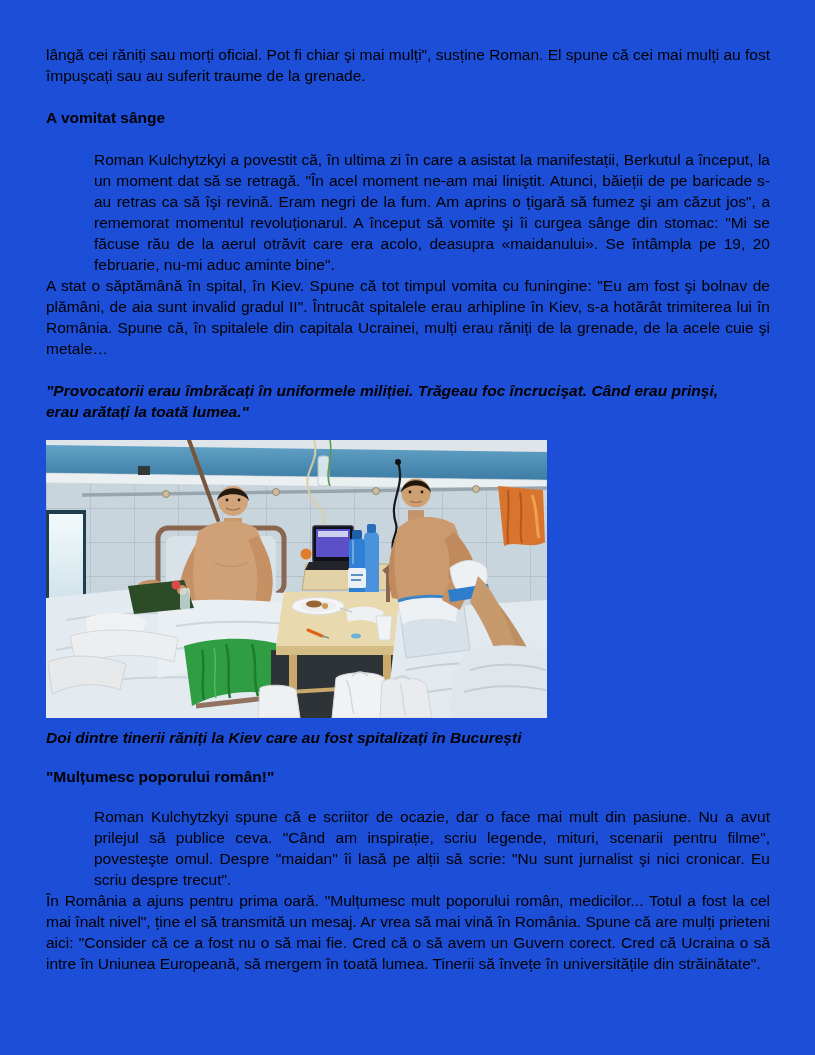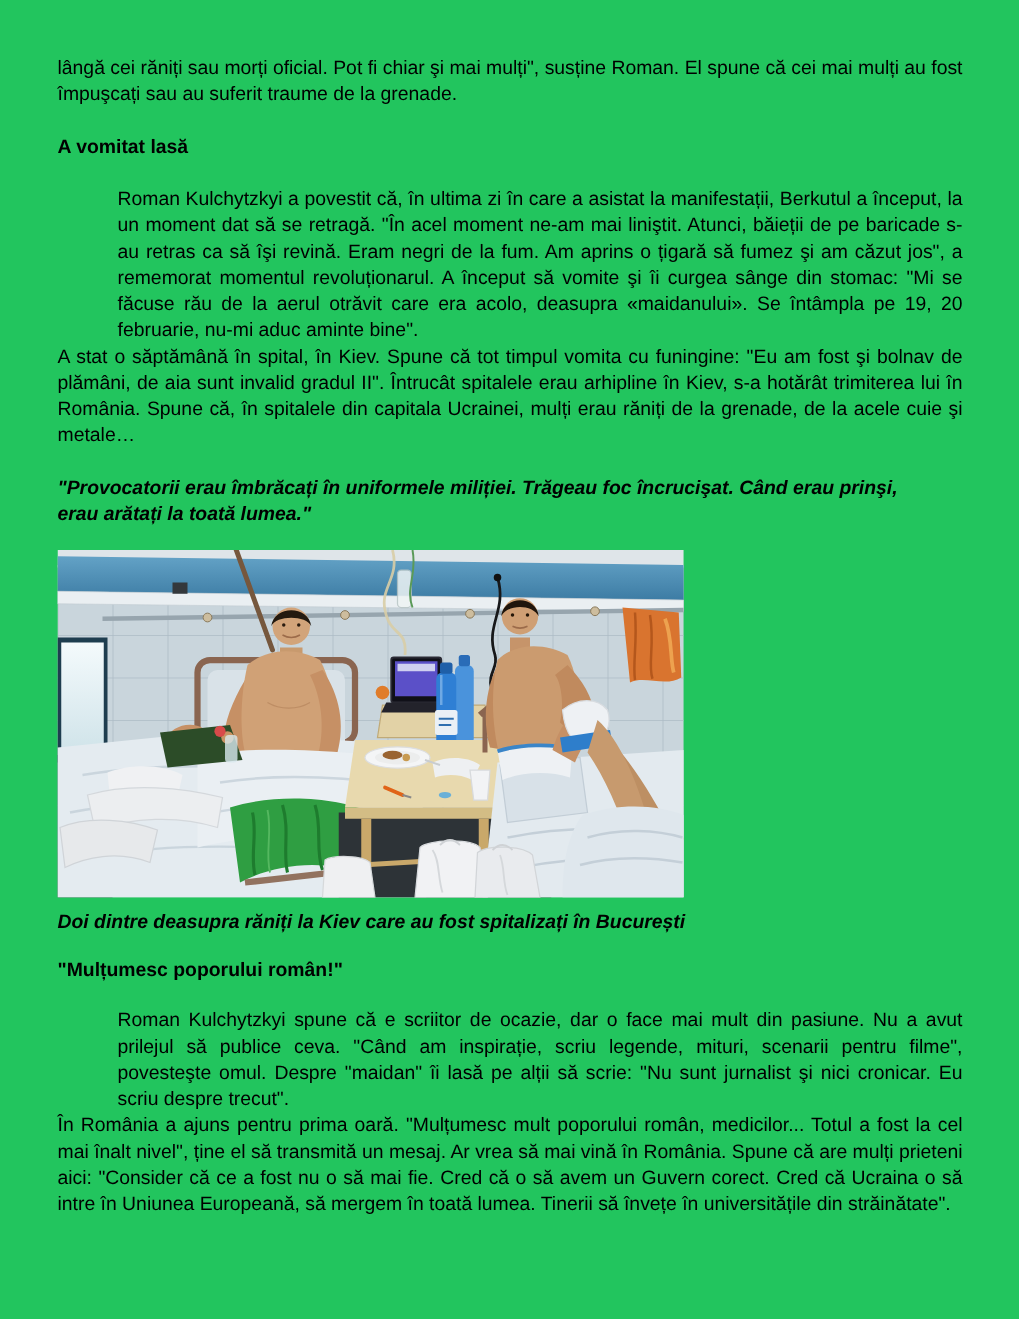--- a/index.html
+++ b/index.html
@@ -3,21 +3,21 @@
 <meta charset="utf-8">
 <style>
   html,body{margin:0;padding:0;background:#ffffff;}
   body{
     width:815px;height:1055px;overflow:hidden;
     font-family:"Liberation Sans","DejaVu Sans",sans-serif;
     color:#000;
   }
   .page{
     width:815px;height:1055px;box-sizing:border-box;
-    padding:44px 45px 0 46px;background:#22c55e;
+    padding:44px 45px 0 46px;background:#1d4ed8;
   }
   .para{
     font-size:15.5px;line-height:21px;margin:0 0 21px 0;
     text-align:justify;hyphens:none;
   }
   .para.tight{margin-bottom:0;margin-left:48px;}
   .heading{
     font-size:15.5px;line-height:21px;font-weight:bold;margin:0 0 21px 0;
   }
   .heading.h2{margin-bottom:19px;}
@@ -33,21 +33,21 @@
     margin-top:9px;color:#000;
   }
 </style>
 </head>
 <body>
 
 <div class="page">
 
   <p class="para">lângă cei răniți sau morți oficial. Pot fi chiar şi mai mulți", susține Roman. El spune că cei mai mulți au fost împuşcați sau au suferit traume de la grenade.</p>
 
-  <div class="heading">A vomitat lasă</div>
+  <div class="heading">A vomitat sânge</div>
 
   <p class="para tight">Roman Kulchytzkyi a povestit că, în ultima zi în care a asistat la manifestații, Berkutul a început, la un moment dat să se retragă. "În acel moment ne-am mai liniştit. Atunci, băieții de pe baricade s-au retras ca să îşi revină. Eram negri de la fum. Am aprins o țigară să fumez şi am căzut jos", a rememorat momentul revoluționarul. A început să vomite şi îi curgea sânge din stomac: "Mi se făcuse rău de la aerul otrăvit care era acolo, deasupra «maidanului». Se întâmpla pe 19, 20 februarie, nu-mi aduc aminte bine".</p>
   <p class="para">A stat o săptămână în spital, în Kiev. Spune că tot timpul vomita cu funingine: "Eu am fost şi bolnav de plămâni, de aia sunt invalid gradul II". Întrucât spitalele erau arhipline în Kiev, s-a hotărât trimiterea lui în România. Spune că, în spitalele din capitala Ucrainei, mulți erau răniți de la grenade, de la acele cuie şi metale…</p>
 
   <p class="pull-quote">"Provocatorii erau îmbrăcați în uniformele miliției. Trăgeau foc încrucişat. Când erau prinşi, erau arătați la toată lumea."</p>
 
   <figure class="photo-fig">
     <div class="photo-frame">
       <svg width="501" height="278" viewBox="0 0 501 278" aria-hidden="true">
         <defs>
@@ -195,21 +195,21 @@
         <path d="M420,212 C450,202 480,204 501,212 L501,278 L404,278 C404,250 408,228 420,212 Z" fill="#dfe7ed"></path>
         <path d="M424,230 C450,222 480,224 500,230 M418,252 C446,244 478,246 500,250" stroke="#c4cfd8" stroke-width="2" fill="none"></path>
 
         <path d="M214,248 C220,244 244,244 250,250 L254,278 L212,278 Z" fill="#eff0f2" stroke="#d6d9db"></path>
         <path d="M290,238 C296,232 330,230 338,238 L344,278 L286,278 Z" fill="#f1f2f4" stroke="#d7dadd"></path>
         <path d="M336,242 C344,236 372,236 380,244 L386,278 L334,278 Z" fill="#e9ebee" stroke="#d2d5d8"></path>
         <path d="M300,240 C306,248 304,262 308,274 M354,244 C358,254 356,266 360,276" stroke="#d5d8db" stroke-width="1.5" fill="none"></path>
         <path d="M306,236 q8,-8 16,0 M348,240 q8,-8 16,0" stroke="#cfd2d5" stroke-width="1.5" fill="none"></path>
       </svg>
     </div>
-    <figcaption class="photo-caption">Doi dintre deasupra răniți la Kiev care au fost spitalizați în București</figcaption>
+    <figcaption class="photo-caption">Doi dintre tinerii răniți la Kiev care au fost spitalizați în București</figcaption>
   </figure>
 
   <div class="heading h2">"Mulțumesc poporului român!"</div>
 
   <p class="para tight">Roman Kulchytzkyi spune că e scriitor de ocazie, dar o face mai mult din pasiune. Nu a avut prilejul să publice ceva. "Când am inspirație, scriu legende, mituri, scenarii pentru filme", povesteşte omul. Despre "maidan" îi lasă pe alții să scrie: "Nu sunt jurnalist şi nici cronicar. Eu scriu despre trecut".</p>
   <p class="para">În România a ajuns pentru prima oară. "Mulțumesc mult poporului român, medicilor... Totul a fost la cel mai înalt nivel", ține el să transmită un mesaj. Ar vrea să mai vină în România. Spune că are mulți prieteni aici: "Consider că ce a fost nu o să mai fie. Cred că o să avem un Guvern corect. Cred că Ucraina o să intre în Uniunea Europeană, să mergem în toată lumea. Tinerii să învețe în universitățile din străinătate".</p>
 
 </div>
 
 </body></html>

